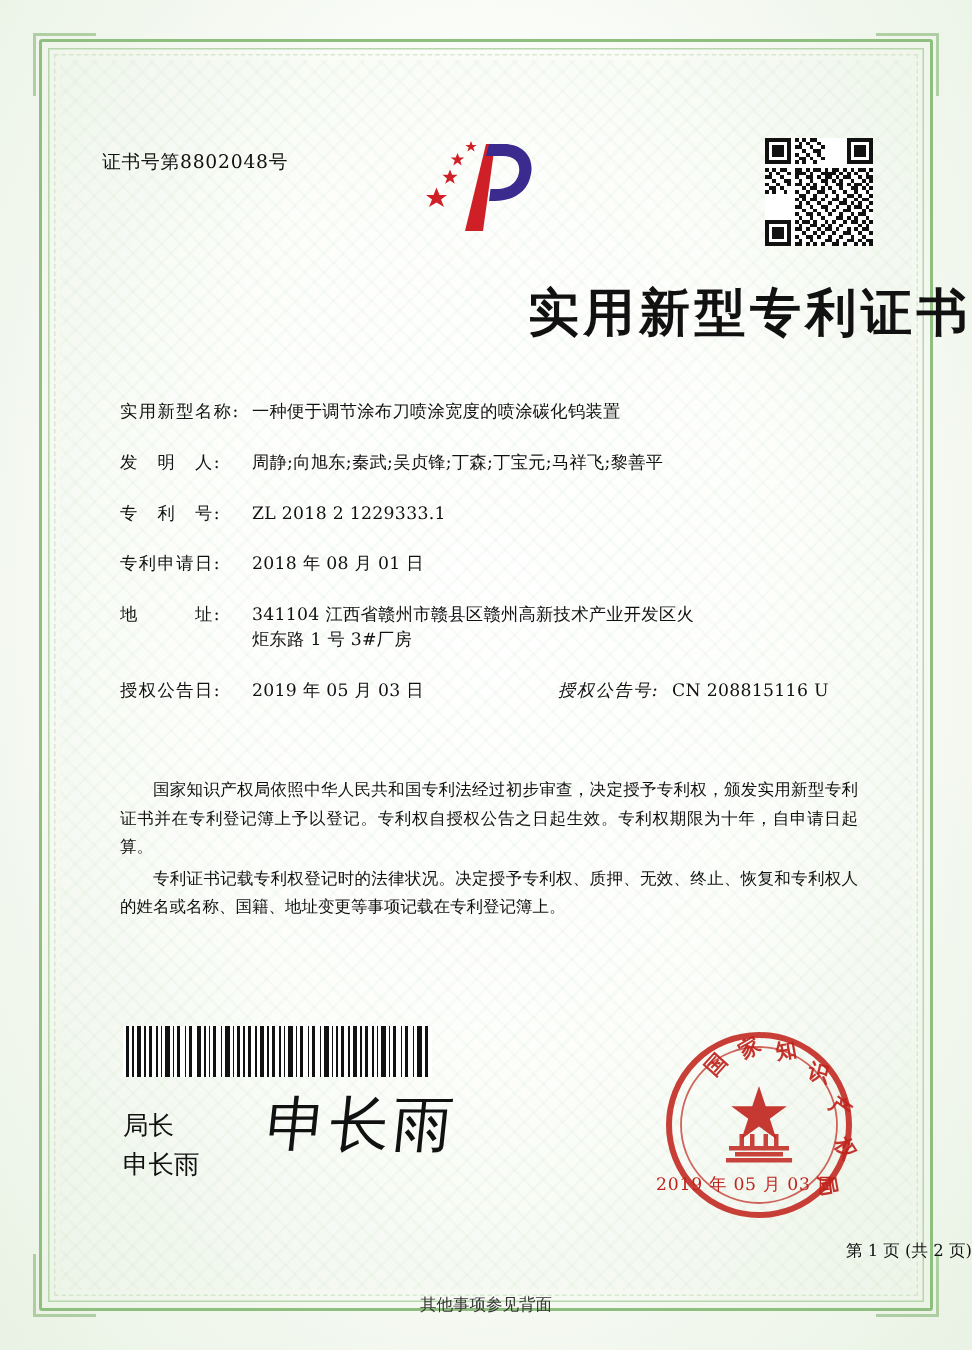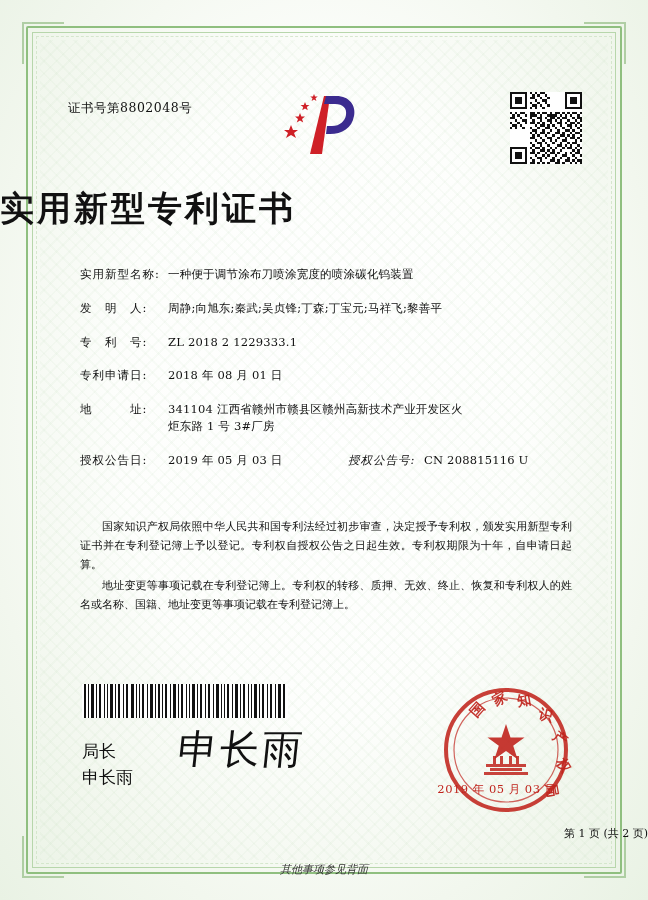--- a/index.html
+++ b/index.html
@@ -94,21 +94,21 @@
     transform: translateX(-50%);
     width: 120px;
     height: 78px;
   }
 
   .title {
     position: absolute;
     top: 186px;
     left: 0;
     width: 100%;
-    text-align: left;
+    text-align: right;
     font-size: 34px;
     font-weight: bold;
     letter-spacing: 3px;
     color: #111;
     font-family: "DejaVu Sans", sans-serif;
   }
 
   .fields {
     position: absolute;
     left: 80px;
@@ -129,21 +129,21 @@
     flex: 0 0 88px;
     letter-spacing: 1px;
     white-space: nowrap;
   }
   .fvalue {
     flex: 1 1 auto;
     letter-spacing: .2px;
   }
   .fvalue .line2 { display: block; }
 
-  .frow.split { margin-bottom: 34px; }
+  .frow.split { margin-bottom: 34px; gap: 24px; }
   .split .left {
     display: flex;
     width: 268px;
     flex: 0 0 268px;
   }
   .split .right {
     display: flex;
     flex: 1 1 auto;
   }
   .split .right .flabel { width: 76px; flex: 0 0 76px; font-style: italic; }
@@ -223,21 +223,20 @@
   }
   .footnote {
     position: absolute;
     left: 0;
     top: 862px;
     width: 100%;
     text-align: center;
     font-size: 11px;
     font-family: "DejaVu Serif", serif;
     color: #333;
-    font-style: italic;
   }
 </style>
 </head>
 <body>
 
 <div class="page">
 
   <div class="watermark"></div>
   <div class="border-outer"></div>
   <div class="border-inner"></div>
@@ -517,21 +516,21 @@
       </div>
       <div class="right">
         <div class="flabel">授权公告号:</div>
         <div class="fvalue">CN 208815116 U</div>
       </div>
     </div>
   </div>
 
   <div class="body-text">
     <p>国家知识产权局依照中华人民共和国专利法经过初步审查，决定授予专利权，颁发实用新型专利证书并在专利登记簿上予以登记。专利权自授权公告之日起生效。专利权期限为十年，自申请日起算。</p>
-    <p>地址变更等事项记载在专利登记簿上。专利权的转移、质押、无效、终止、恢复和专利权人的姓名或名称、国籍、地址变更等事项记载在专利登记簿上。</p>
+    <p>专利证书记载专利权登记时的法律状况。决定授予专利权、质押、无效、终止、恢复和专利权人的姓名或名称、国籍、地址变更等事项记载在专利登记簿上。</p>
   </div>
 
   <div class="barcode">
     <svg width="206" height="34" viewBox="0 0 206 34" shape-rendering="crispEdges">
       <rect width="206" height="34" fill="#fff"></rect>
       <g fill="#111">
         <rect x="2" y="0" width="2" height="34"></rect>
           <rect x="6" y="0" width="1" height="34"></rect>
         <rect x="9" y="0" width="3" height="34"></rect>
           <rect x="14" y="0" width="1" height="34"></rect>

